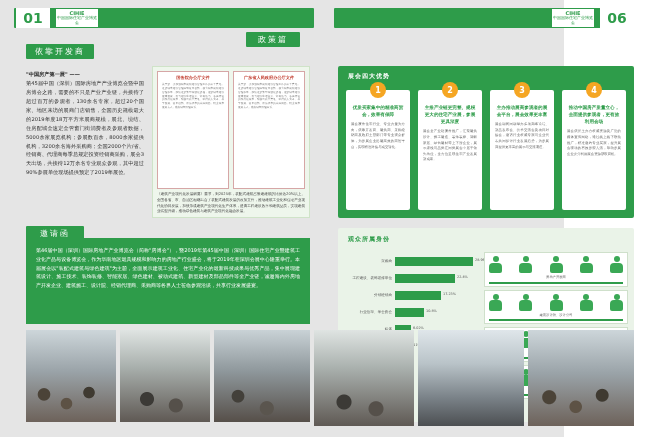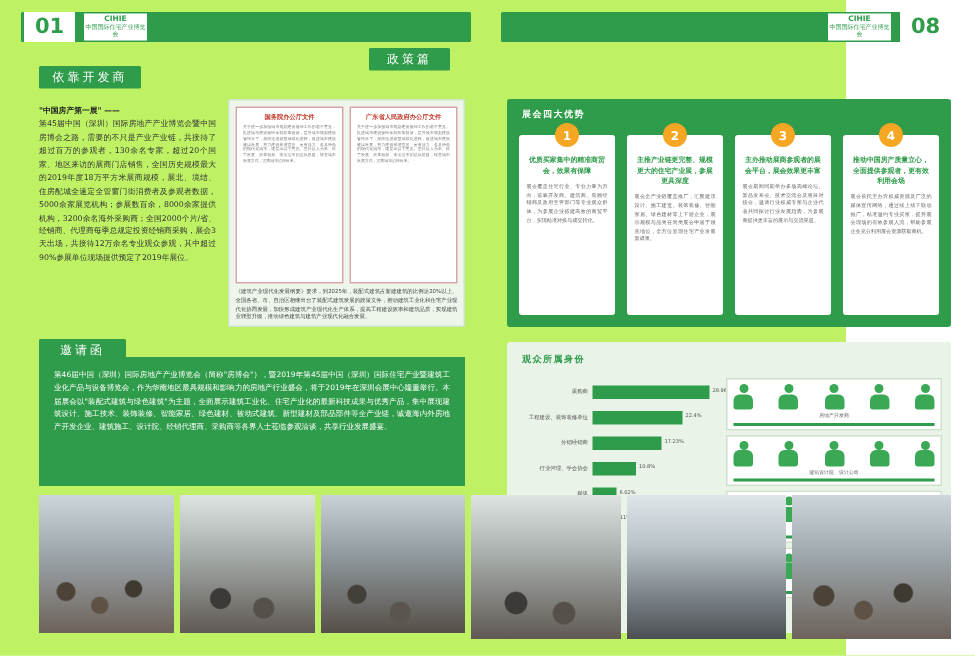--- a/index.html
+++ b/index.html
@@ -2,21 +2,21 @@
 <html><head>
 <meta charset="utf-8">
 <style>
   html,body{margin:0;padding:0;}
   body{
     width:650px;height:437px;
     background:#ffffff;
     font-family:"DejaVu Sans","Liberation Sans",sans-serif;
     overflow:hidden;
   }
-  .page{position:relative;width:564px;height:437px;background:#bef264;}
+  .page{position:relative;width:564px;height:437px;background:#e5e5e5;}
   
   .topbar{position:absolute;top:8px;height:20px;background:#2e9c4a;}
   .topbar.left{left:14px;width:300px;border-radius:1px;}
   .topbar.right{left:334px;width:300px;border-radius:1px;}
   .pagenum{
     position:absolute;top:8px;width:34px;height:20px;
     color:#2e9c4a;font-size:14px;font-weight:bold;
     display:flex;align-items:center;justify-content:center;
     font-family:"DejaVu Sans",sans-serif;
   }
@@ -131,21 +131,21 @@
   <div class="pagenum left">01</div>
   <div class="logo-box l">
     <div class="logo-mark">
       <span class="big">CIHIE</span>
       <span>中国国际住宅产业博览会</span>
     </div>
   </div>
   <div class="divider-v" style="left:50px;"></div>
   <div class="divider-v" style="left:100px;"></div>
 
-  <div class="pagenum right">08</div>
+  <div class="pagenum right">06</div>
   <div class="logo-box r">
     <div class="logo-mark">
       <span class="big">CIHIE</span>
       <span>中国国际住宅产业博览会</span>
     </div>
   </div>
   <div class="divider-v" style="left:548px;"></div>
   <div class="divider-v" style="left:596px;"></div>
 
   <div class="tab" style="left:26px;top:44px;width:56px;">依靠开发商</div>

